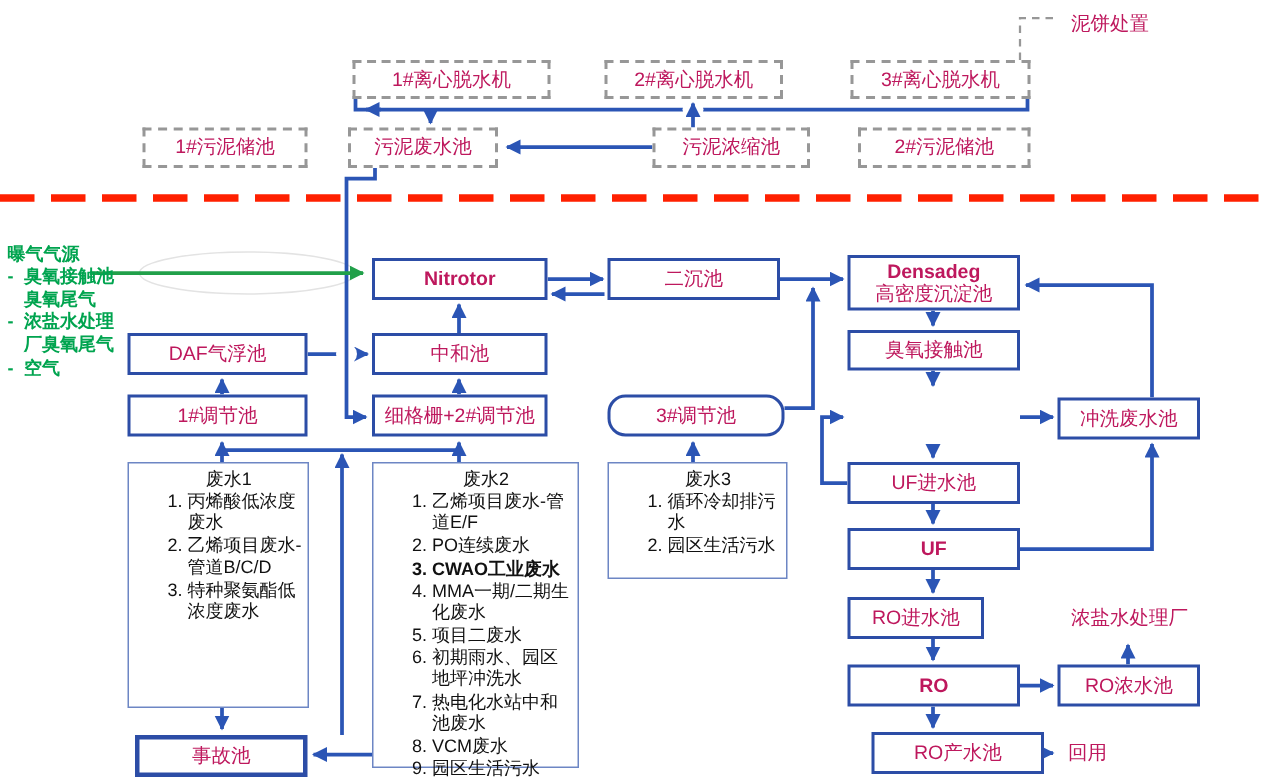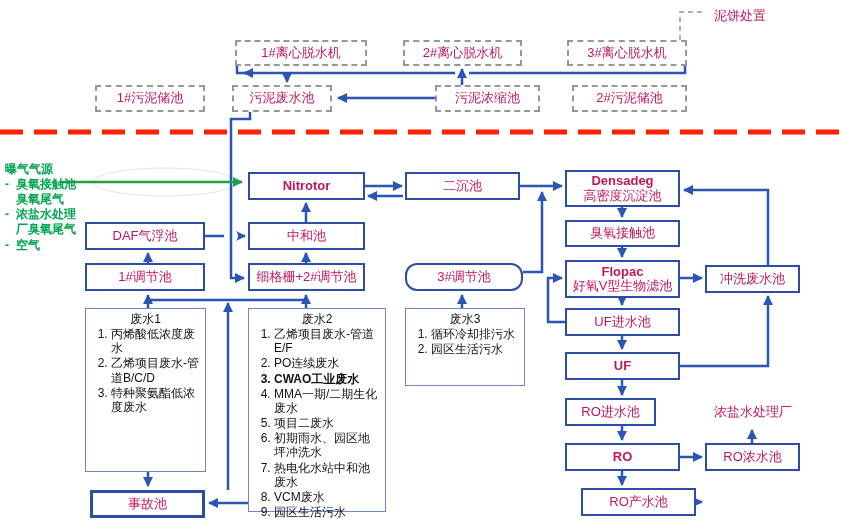--- a/index.html
+++ b/index.html
@@ -13,21 +13,21 @@
     border:2px solid #2c4da6;display:flex;align-items:center;justify-content:center;
     font-size:13px;line-height:1.1;text-align:center;z-index:2;color:#be185d;
   }
   .box.dashed{border:2px dashed #979797;}
   .box.plain{border:none;justify-content:flex-start;padding-left:7px;}
   .box.thick{border-width:3px;}
   .box.col{flex-direction:column;}
   .box .en{font-weight:bold;}
   .listbox{
     position:absolute;box-sizing:border-box;background:#fff;border:1px solid #6d86c4;
-    z-index:2;font-size:12px;line-height:1.18;text-align:left;padding:3px 4px 2px 4px;color:#111;
+    z-index:2;font-size:12px;line-height:1.18;text-align:left;padding:3px 4px 2px 18px;color:#111;
   }
   .listbox .ltitle{text-align:center;margin-bottom:1px;}
   .listbox ol{margin:0;padding:0 0 0 21px;}
   .listbox ol li{margin:0 0 1px 0;}
   .listbox ol li.bold-item{font-weight:bold;}
   #aeration{
     position:absolute;left:5px;top:162px;width:76px;z-index:3;
     color:#00a44f;font-weight:bold;font-size:12px;line-height:1.26;
   }
   #aeration ul{list-style:none;margin:0;padding:0;}
@@ -162,24 +162,20 @@
 
   <div class="box" style="left:85px;top:263px;width:120px;height:28px;">
     <span>1#调节池</span>
   </div>
   <div class="box" style="left:248px;top:263px;width:117px;height:28px;">
     <span>细格栅+2#调节池</span>
   </div>
   <div class="box" style="left:405px;top:263px;width:118px;height:28px;border-radius:12px;">
     <span>3#调节池</span>
   </div>
-  <div class="box col" style="left:565px;top:260px;width:115px;height:38px;">
-    <span class="en">Flopac</span>
-    <span>好氧V型生物滤池</span>
-  </div>
   <div class="box" style="left:705px;top:265px;width:95px;height:28px;">
     <span>冲洗废水池</span>
   </div>
 
   <div class="box" style="left:565px;top:308px;width:115px;height:28px;">
     <span>UF进水池</span>
   </div>
   <div class="box" style="left:565px;top:352px;width:115px;height:28px;">
     <span class="en">UF</span>
   </div>
@@ -190,20 +186,23 @@
     <span>浓盐水处理厂</span>
   </div>
   <div class="box" style="left:565px;top:443px;width:115px;height:28px;">
     <span class="en">RO</span>
   </div>
   <div class="box" style="left:705px;top:443px;width:95px;height:28px;">
     <span>RO浓水池</span>
   </div>
   <div class="box" style="left:565px;top:488px;width:115px;height:28px;margin-left:16px;">
     <span>RO产水池</span>
+  </div>
+  <div class="box plain" style="left:705px;top:488px;width:95px;height:28px;">
+    <span>回用</span>
   </div>
 
   <div class="listbox" style="left:85px;top:308px;width:121px;height:164px;">
     <div class="ltitle">废水1</div>
     <ol>
         <li>丙烯酸低浓度废水</li>
         <li>乙烯项目废水-管道B/C/D</li>
         <li>特种聚氨酯低浓度废水</li>
       </ol>
   </div>

